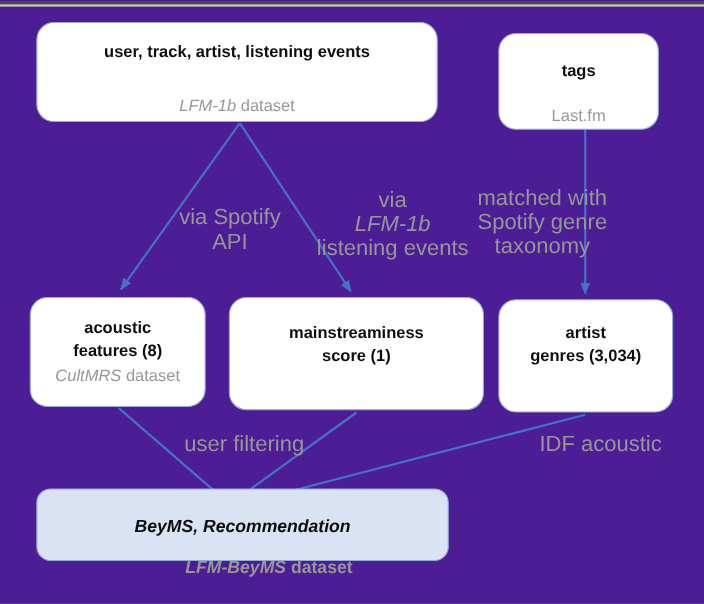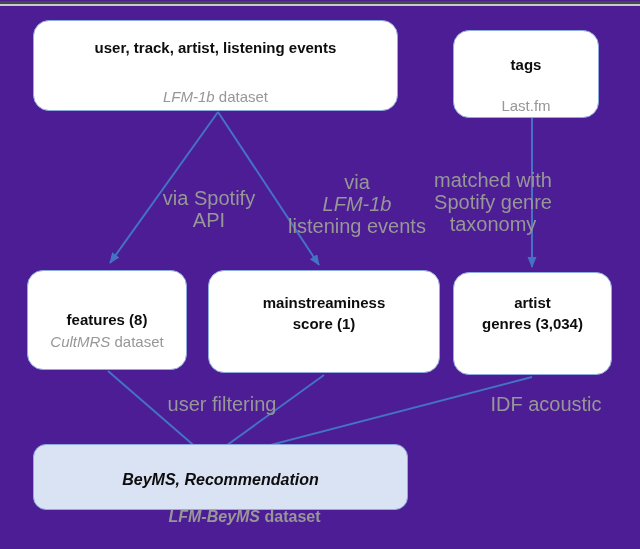--- a/index.html
+++ b/index.html
@@ -56,20 +56,21 @@
     <div class="bline" style="top:16px;">user, track, artist, listening events</div>
     <div class="bsub" style="top:66px;"><span class="em">LFM-1b</span><span> dataset</span></div>
   </div>
 
   <div class="node" style="left:453px;top:30px;width:146px;height:88px;">
     <div class="bline" style="top:23px;">tags</div>
     <div class="bsub" style="top:65px;">Last.fm</div>
   </div>
 
   <div class="node" style="left:27px;top:270px;width:160px;height:100px;">
+    <div class="bline" style="top:17px;">acoustic</div>
     <div class="bline" style="top:38px;">features (8)</div>
     <div class="bsub" style="top:61px;"><span class="em">CultMRS</span><span> dataset</span></div>
   </div>
 
   <div class="node" style="left:208px;top:270px;width:232px;height:103px;">
     <div class="bline" style="top:21px;">mainstreaminess</div>
     <div class="bline" style="top:42px;">score (1)</div>
   </div>
 
   <div class="node" style="left:453px;top:272px;width:159px;height:103px;">

